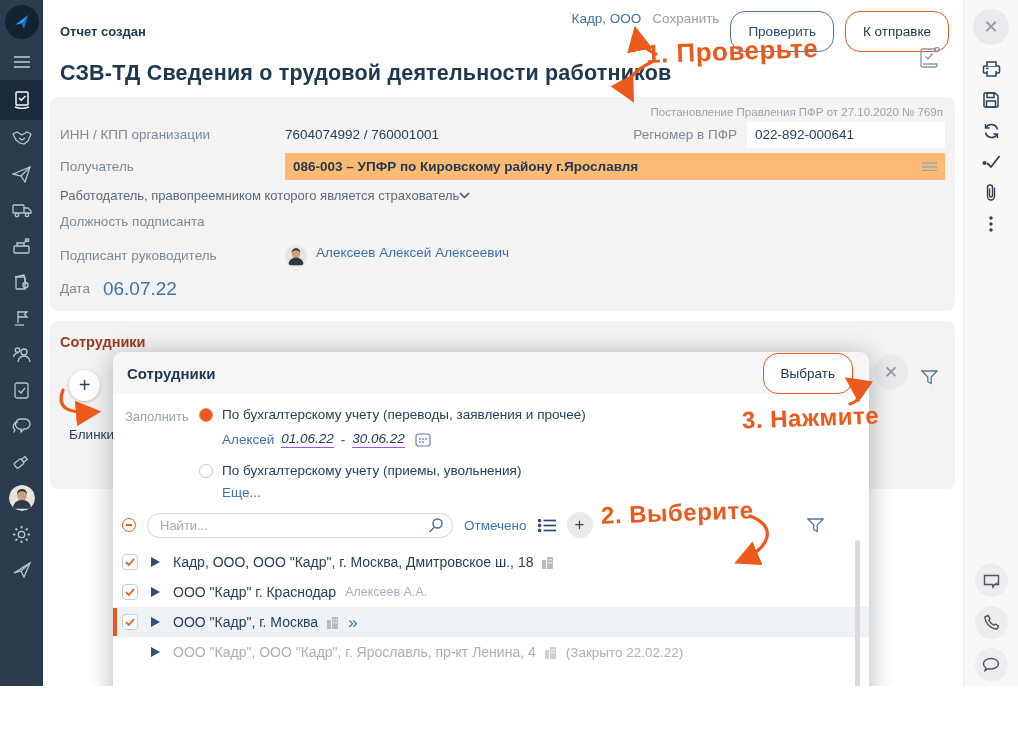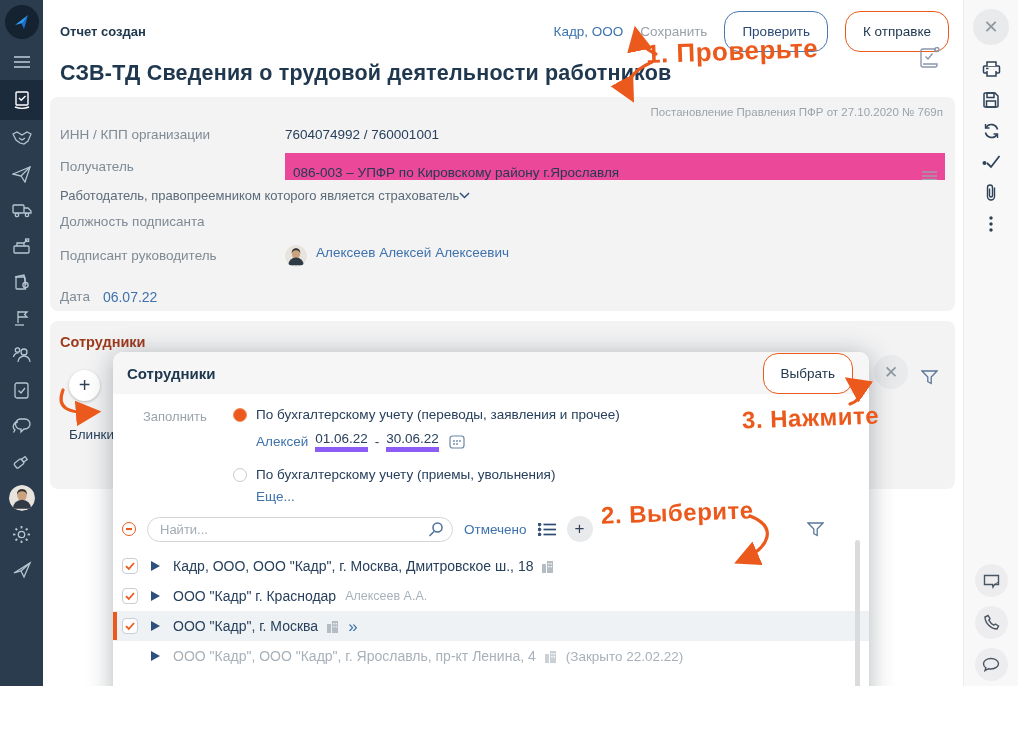--- a/index.html
+++ b/index.html
@@ -19,68 +19,68 @@
   .rtb-it{width:36px;height:31px;display:flex;align-items:center;justify-content:center;color:#2e4258;cursor:pointer;}
   .rtb-x{width:36px;height:36px;margin:9px 0 8px;border-radius:50%;background:#e9eaec;color:#8e98a1;display:flex;align-items:center;justify-content:center;font-size:18px;cursor:pointer;}
   .rtb-bottom{position:absolute;bottom:12px;display:flex;flex-direction:column;gap:9px;align-items:center;}
   .rtb-circ{width:33px;height:33px;border-radius:50%;background:#ededef;display:flex;align-items:center;justify-content:center;color:#4a5562;cursor:pointer;}
   .rtb-circ.help{background:#e3e3f6;color:#4c52d9;font-weight:bold;font-size:16px;}
 
   
   .main{position:absolute;left:43px;top:0;width:920px;height:735px;background:#fff;}
   .topbar{display:flex;align-items:center;padding:11px 14px 0 17px;}
   .status{font-size:13px;font-weight:bold;color:#21394f;}
-  .top-right{margin-left:auto;display:flex;align-items:center;gap:17px;}
+  .top-right{margin-left:auto;display:flex;gap:11px;}
   .org-link{color:#3d72ad;font-size:13.5px;cursor:pointer;}
   .save-link{color:#9aa1a8;font-size:13.5px;cursor:pointer;}
   .pill{border-radius:15px;background:#fff;font-size:13.5px;padding:12px 17px;cursor:pointer;}
   .pill.check{border:1px solid #4a77ad;color:#2c4a74;}
   .pill.send{border:1px solid #eb5a1c;color:#21394f;}
   h1.title{margin:9px 0 0 17px;font-size:21.5px;color:#20384f;letter-spacing:.2px;}
   .title-ic{position:absolute;right:22px;top:47px;color:#8a97ad;cursor:pointer;}
 
   .panel{background:#f3f3f4;border-radius:8px;margin:0 8px 0 7px;}
   .panel1{margin-top:11px;height:214px;padding:6px 10px 0 10px;}
   .reg-note{text-align:right;color:#9aa3ab;font-size:11.5px;padding:3px 2px 2px 0;}
   .frow{display:flex;align-items:center;min-height:29px;position:relative;}
   .flabel{width:225px;color:#7e8a94;font-size:13.5px;flex:none;}
   .fval{color:#28405c;font-size:13.5px;}
   .regnum{margin-left:auto;display:flex;align-items:center;gap:10px;}
   .regnum .flabel2{color:#7e8a94;font-size:13.5px;}
   .winput{background:#fff;border:none;height:26px;font-size:13.5px;color:#28405c;padding:0 8px;outline:none;}
-  .recipient{flex:1;background:#ec4899;height:27px;display:flex;align-items:flex-end;padding:0 8px;font-weight:normal;color:#223a52;font-size:13.5px;}
+  .recipient{flex:1;background:#fdba74;height:27px;display:flex;align-items:center;padding:0 8px;font-weight:bold;color:#223a52;font-size:13.5px;}
   .recipient .sp{flex:1;}
   .employer{margin:7px 0 3px;color:#5b6b79;font-size:13px;display:flex;align-items:center;cursor:pointer;}
   .signer{display:flex;gap:9px;}
   .link{color:#3d72ad;font-size:13.5px;cursor:pointer;}
   .ava{width:22px;height:22px;border-radius:50%;overflow:hidden;flex:none;}
-  .date-val{color:#3d72ad;font-size:14px;margin-left:13px;}
+  .date-val{color:#3d72ad;font-size:19px;margin-left:13px;}
 
   .panel2{margin-top:10px;height:168px;padding:13px 10px 0 10px;position:relative;}
   .sect-title{color:#9e3a1c;font-weight:bold;font-size:14.5px;}
   .add-btn{margin:20px 0 0 9px;width:31px;height:31px;border-radius:50%;background:#fff;box-shadow:0 1px 3px rgba(0,0,0,.25);display:flex;align-items:center;justify-content:center;font-size:20px;color:#2e4258;cursor:pointer;}
   .blinki{margin:26px 0 0 9px;color:#28405c;font-size:13.5px;}
   .page-x{position:absolute;left:874px;top:355px;width:34px;height:34px;border-radius:50%;background:#e9eaec;color:#8e98a1;display:flex;align-items:center;justify-content:center;font-size:17px;z-index:4;cursor:pointer;}
   .page-funnel{position:absolute;left:921px;top:370px;z-index:4;color:#5a7797;cursor:pointer;}
 
   
   .modal{position:absolute;left:113px;top:352px;width:756px;height:383px;background:#fff;border-radius:10px 10px 0 0;box-shadow:0 3px 26px rgba(35,45,55,.35);z-index:5;}
   .m-head{height:42px;background:#f6f6f7;border-radius:10px 10px 0 0;display:flex;align-items:center;padding:0 14px;}
   .m-title{font-weight:bold;font-size:15px;color:#20384f;}
   .m-select{margin-left:auto;margin-right:2px;}
-  .m-fill{display:flex;padding:13px 30px 0;gap:16px;}
+  .m-fill{display:flex;padding:13px 12px 0;}
   .m-fill-label{width:74px;color:#9aa3ab;font-size:13px;padding-top:2px;flex:none;}
   .radio-row{display:flex;align-items:center;gap:9px;cursor:pointer;}
   .radio{width:14px;height:14px;border-radius:50%;flex:none;}
   .radio.on{background:#eb5a1c;border:1px solid #f08b5e;}
   .radio.off{background:#fff;border:1px solid #c6ccd2;}
   .radio-label{color:#28405c;font-size:13.5px;}
   .period-row{margin:9px 0 0 23px;display:flex;align-items:center;gap:7px;}
   .plink{color:#3d72ad;font-size:13.5px;cursor:pointer;}
-  .pdate{color:#28405c;font-size:13.5px;border-bottom:5px solid #8b5cf6;padding-bottom:1px;cursor:pointer;}
+  .pdate{color:#28405c;font-size:13.5px;border-bottom:1px solid #8b5cf6;padding-bottom:1px;cursor:pointer;font-style:italic;}
   .psep{color:#28405c;font-size:13.5px;}
   .more{margin:5px 0 0 23px;}
   .m-search{margin-top:11px;display:flex;align-items:center;gap:11px;padding:0 9px;}
   .minus-ic{width:14px;height:14px;border:1.5px solid #eb5a1c;border-radius:50%;position:relative;flex:none;cursor:pointer;}
   .minus-ic::after{content:"";position:absolute;left:2.5px;top:5px;width:6px;height:1.6px;background:#eb5a1c;}
   .search-wrap{position:relative;width:306px;}
   .search-in{width:100%;height:25px;border:1px solid #d2d6da;border-radius:13px;padding:0 32px 0 12px;font-size:13px;color:#28405c;outline:none;background:#fff;}
   .search-in::placeholder{color:#a3abb3;}
   .search-mag{position:absolute;right:9px;top:4px;color:#4a6e96;cursor:pointer;}
   .marked{color:#3d72ad;font-size:13.5px;cursor:pointer;}
@@ -258,20 +258,24 @@
           <path d="M18 2.5a2 2 0 1 1 2 2h-2z"></path>
           <path d="M4 18a2 2 0 0 0 2 2h12a2 2 0 0 0 2-2v-1H6"></path>
           <path d="M8.5 9.5l2.5 2.5 4.5-5.5"></path>
         </svg></span>
 
     <div class="panel panel1">
       <div class="reg-note">Постановление Правления ПФР от 27.10.2020 № 769п</div>
       <div class="frow">
         <span class="flabel">ИНН / КПП организации</span>
         <span class="fval">7604074992 / 760001001</span>
+        <span class="regnum">
+          <span class="flabel2">Регномер в ПФР</span>
+          <input class="winput" style="width: 198px;" value="022-892-000641">
+        </span>
       </div>
       <div class="frow" style="margin-top:3px;">
         <span class="flabel">Получатель</span>
         <span class="recipient">
           <span>086-003 – УПФР по Кировскому району г.Ярославля</span>
           <span class="sp"></span>
           <span style="color:#9aa4ad;display:flex;">
               <svg width="15" height="9" viewBox="0 0 15 9">
                 <g stroke="currentColor" stroke-width="1.4">
                   <line x1="0" y1="1" x2="15" y2="1"></line>
@@ -296,21 +300,21 @@
         <span class="signer">
           <span class="ava"><svg width="22" height="22" viewBox="0 0 24 24">
                 <circle cx="12" cy="12" r="12" fill="#e8e3dc"></circle>
                 <circle cx="12" cy="10" r="4.4" fill="#caa27e"></circle>
                 <path d="M7.4 9.2a4.8 4.8 0 0 1 9.2 0c.3-3-1.3-5.6-4.6-5.6S7.1 6.2 7.4 9.2z" fill="#35302b"></path>
                 <path d="M3.5 22a8.5 8.5 0 0 1 17 0z" fill="#2f3a45"></path>
               </svg></span>
           <span class="link">Алексеев Алексей Алексеевич</span>
         </span>
       </div>
-      <div class="frow" style="margin-top:12px;align-items:center;">
+      <div class="frow" style="margin-top:4px;align-items:center;">
         <span class="flabel" style="width:auto">Дата</span>
         <span class="date-val">06.07.22</span>
       </div>
     </div>
 
     <div class="panel panel2">
       <div class="sect-title">Сотрудники</div>
       <div class="add-btn">+</div>
       <div class="blinki">Блинки</div>
     </div>

